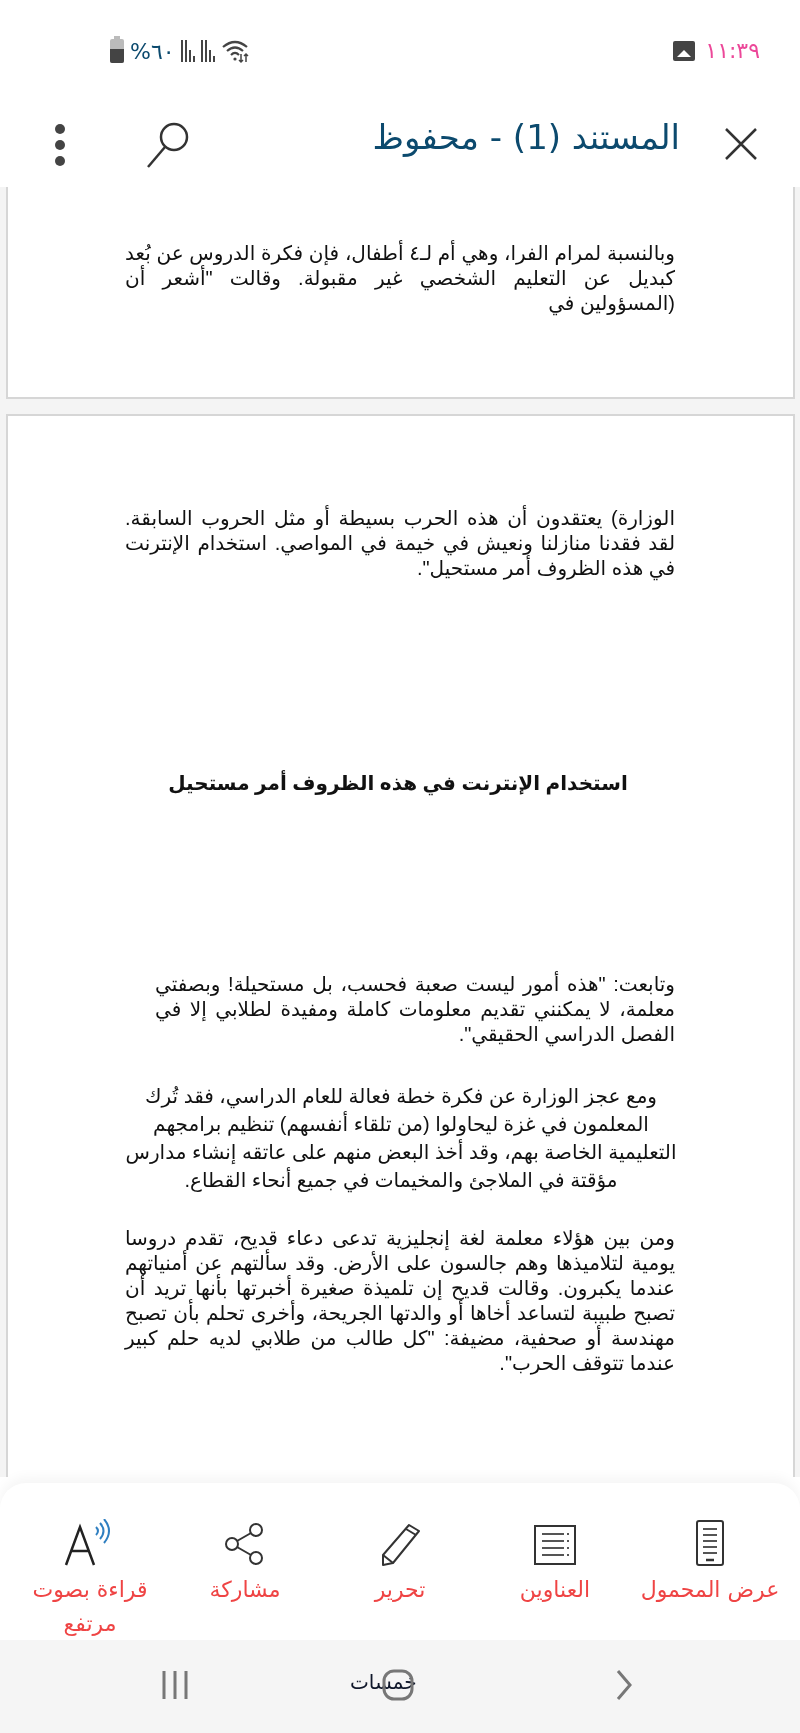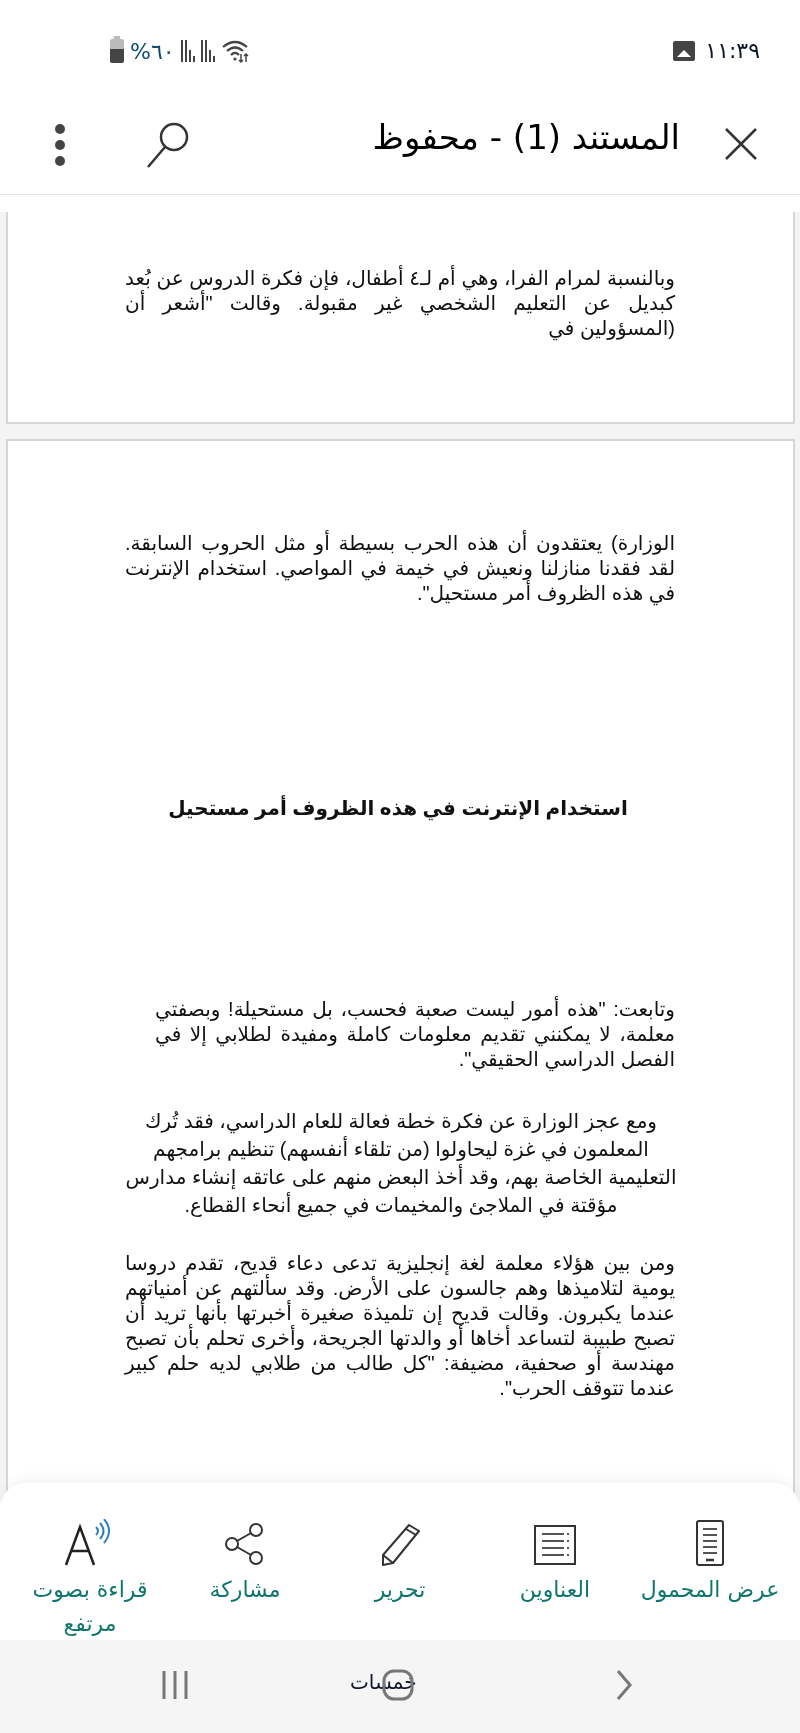--- a/index.html
+++ b/index.html
@@ -2,51 +2,51 @@
 <html><head>
 <meta charset="utf-8">
 <style>
   * { box-sizing: border-box; margin: 0; padding: 0; }
   html, body { width: 800px; height: 1733px; overflow: hidden; background: #ffffff; }
   body { position: relative; font-family: "DejaVu Sans", "Liberation Sans", sans-serif; color: #222; }
 
   
   .status-bar { position: absolute; top: 0; left: 0; width: 800px; height: 95px; background: #fff; }
   .status-left { position: absolute; left: 110px; top: 38px; display: flex; align-items: center; gap: 6px; font-size: 22px; color: #0c4a6e; direction: ltr; }
-  .status-right { position: absolute; right: 40px; top: 38px; display: flex; align-items: center; gap: 10px; font-size: 22px; color: #0f172a; direction: ltr; }
+  .status-right { position: absolute; right: 40px; top: 38px; display: flex; align-items: center; gap: 10px; font-size: 22px; color: #ec4899; direction: ltr; }
   .battery { width: 14px; height: 24px; border-radius: 2px; position: relative; background: #bbb; }
   .battery::after { content: ""; position: absolute; left: 0; right: 0; bottom: 0; height: 60%; background: #444; border-radius: 0 0 2px 2px; }
   .battery::before { content: ""; position: absolute; left: 4px; top: -3px; width: 6px; height: 3px; background: #bbb; }
   .sig { display: inline-flex; align-items: flex-end; gap: 2px; height: 22px; }
   .sig span { display: inline-block; width: 2px; background: #444; }
   .img-icon { width: 22px; height: 20px; background: #444; border-radius: 2px; position: relative; }
   .img-icon::after { content: ""; position: absolute; left: 4px; bottom: 4px; border-left: 7px solid transparent; border-right: 7px solid transparent; border-bottom: 7px solid #fff; }
 
   
   .app-header { position: absolute; top: 95px; left: 0; width: 800px; height: 100px; background: #fff; border-bottom: 1px solid #e4e4e4; }
   .close-btn { position: absolute; right: 38px; top: 28px; width: 42px; height: 42px; cursor: pointer; }
-  .doc-title { position: absolute; right: 120px; top: 22px; font-size: 34px; color: #000000; direction: rtl; white-space: nowrap; font-family: "DejaVu Sans", sans-serif; }
+  .doc-title { position: absolute; right: 120px; top: 22px; font-size: 34px; color: #0c4a6e; direction: rtl; white-space: nowrap; font-family: "DejaVu Sans", sans-serif; }
   .search-btn { position: absolute; left: 140px; top: 20px; width: 60px; height: 60px; cursor: pointer; }
   .more-btn { position: absolute; left: 48px; top: 25px; width: 24px; height: 50px; cursor: pointer; display: flex; flex-direction: column; align-items: center; justify-content: space-between; padding: 4px 0; }
   .more-btn span { width: 10px; height: 10px; border-radius: 50%; background: #444; }
 
   
-  .doc-area { position: absolute; top: 212px; left: 0; width: 800px; height: 1290px; background: #f4f4f4; overflow: hidden; }
+  .doc-area { position: absolute; top: 187px; left: 0; width: 800px; height: 1290px; background: #f4f4f4; overflow: hidden; }
   .page { position: absolute; left: 6px; width: 789px; background: #fff; border: 2px solid #d6d6d6; }
   .page1 { top: -4px; height: 216px; }
   .page2 { top: 227px; height: 1100px; }
   .para { position: absolute; direction: rtl; text-align: justify; font-family: "Liberation Sans", "DejaVu Sans", sans-serif; font-size: 20px; line-height: 25px; color: #111; right: 118px; width: 550px; }
   .para.center { text-align: center; }
   .para.bold { font-weight: bold; line-height: 46px; font-size: 20px; text-align: center; }
 
   
   .bottom-sheet { position: absolute; top: 1483px; left: 0; width: 800px; height: 160px; background: #fff; border-radius: 26px 26px 0 0; box-shadow: 0 -6px 12px rgba(0,0,0,0.04); }
   .tool { position: absolute; top: 0; width: 150px; text-align: center; cursor: pointer; }
   .tool .icon { height: 90px; display: flex; align-items: flex-end; justify-content: center; padding-bottom: 6px; }
-  .tool .label { font-size: 22px; color: #0f766e; direction: rtl; line-height: 34px; font-family: "DejaVu Sans", sans-serif; }
+  .tool .label { font-size: 22px; color: #ef4444; direction: rtl; line-height: 34px; font-family: "DejaVu Sans", sans-serif; }
 
   
   .nav-bar { position: absolute; top: 1640px; left: 0; width: 800px; height: 93px; background: #f5f5f5; }
   .nav-btn { position: absolute; top: 20px; height: 50px; width: 60px; cursor: pointer; display: flex; align-items: center; justify-content: center; }
   .watermark { position: absolute; left: 350px; top: 30px; font-size: 20px; color: #0f172a; direction: rtl; font-family: "DejaVu Sans", sans-serif; }
 </style>
 </head>
 <body>
 
 <div class="status-bar">

